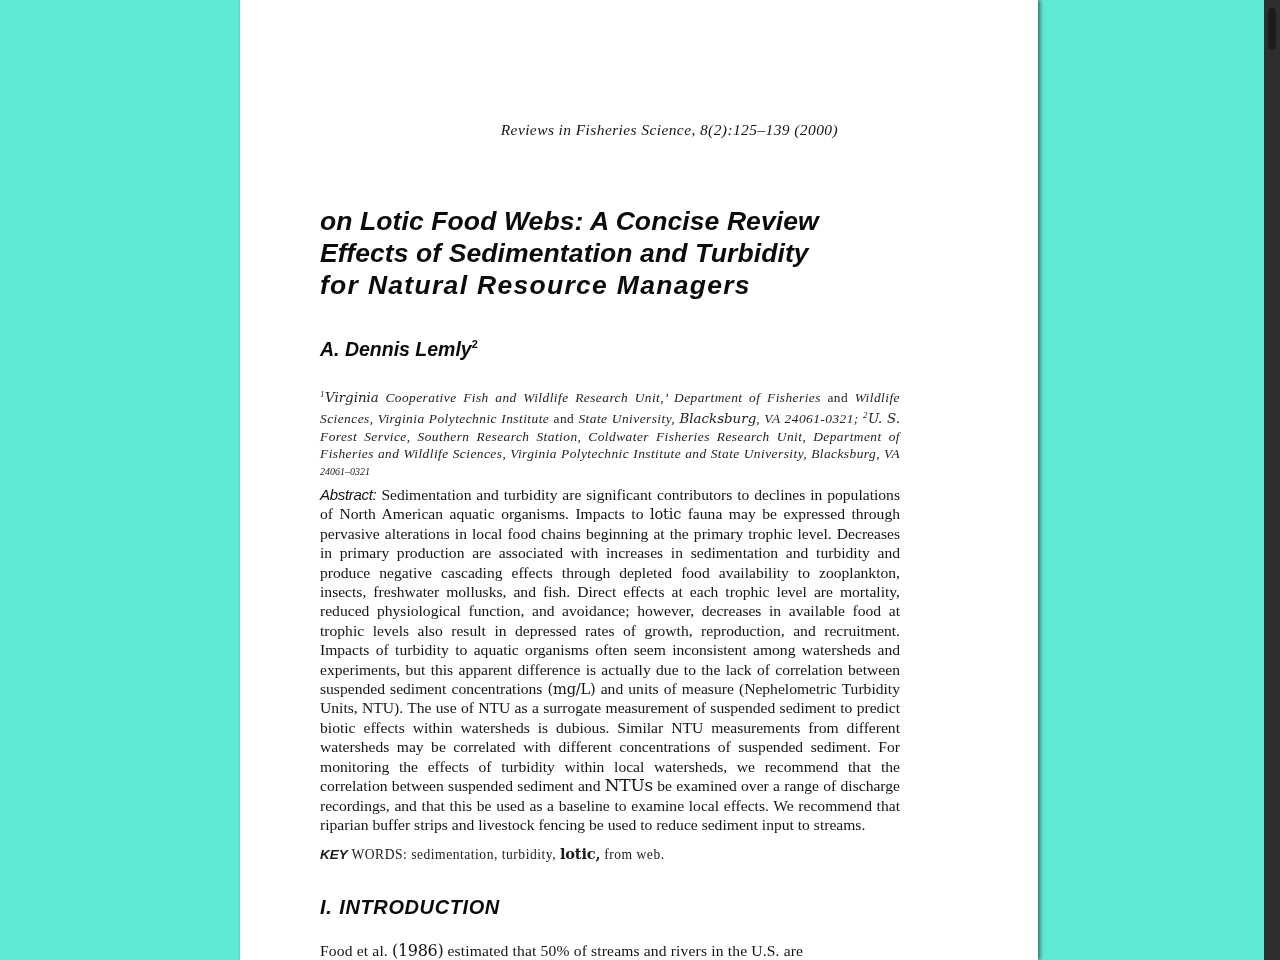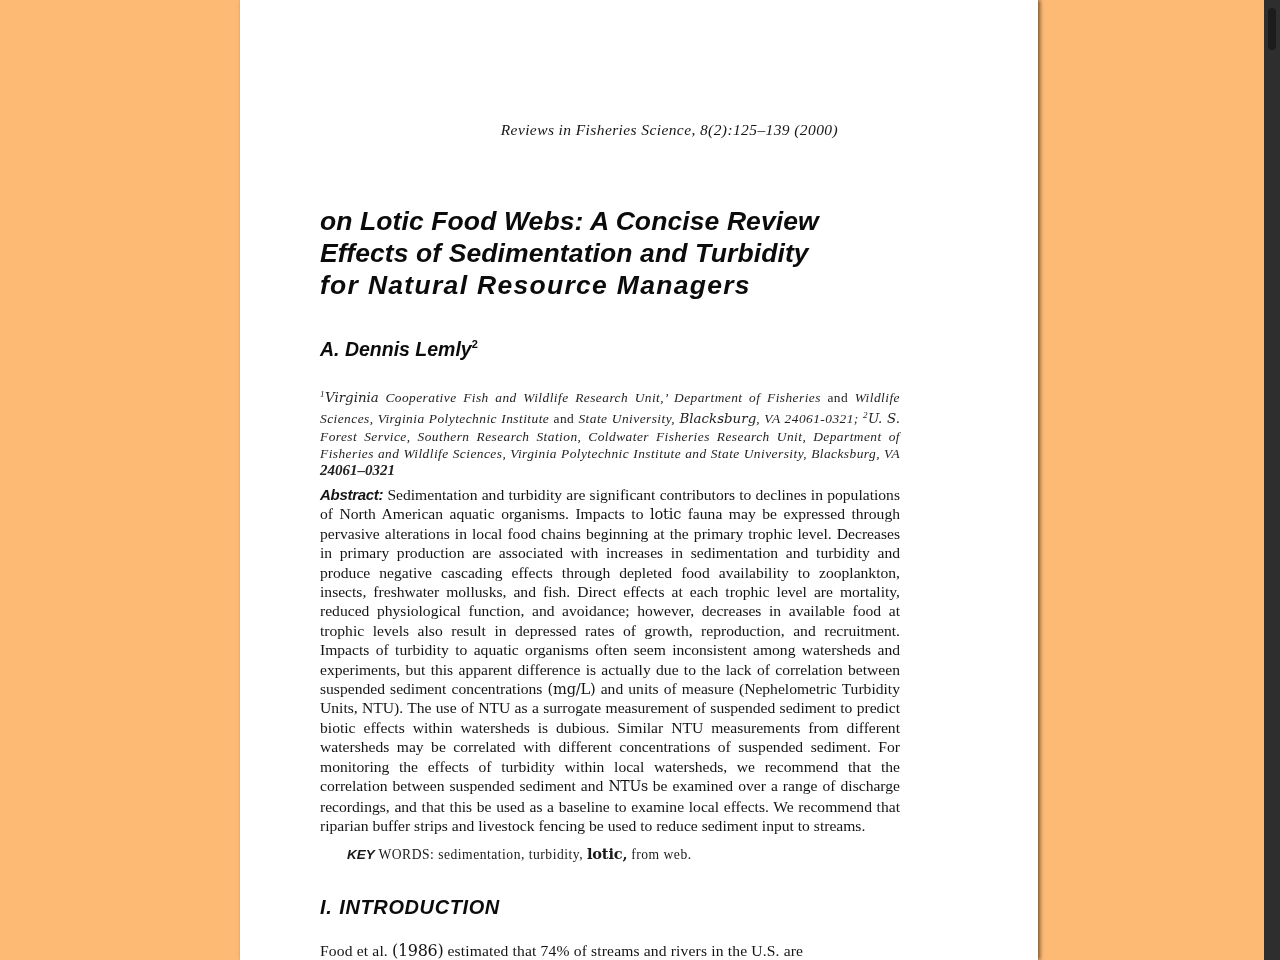--- a/index.html
+++ b/index.html
@@ -12,21 +12,21 @@
 
   body {
     background: #2e2e2e;
     font-family: "Liberation Serif", serif;
   }
 
   #viewer {
     position: relative;
     width: 1280px;
     height: 960px;
-    background: #fdba74;
+    background: #5eead4;
   }
 
   
   #scrollbar-track {
     position: absolute;
     top: 0;
     right: 0;
     width: 16px;
     height: 960px;
     background: #2e2e2e;
@@ -110,51 +110,51 @@
     font-family: "Liberation Serif", serif;
     font-style: italic;
     font-size: 13.4px;
     line-height: 17.3px;
     color: #222;
     letter-spacing: 0.45px;
     text-align: justify;
   }
   .affil sup { font-size: 9px; vertical-align: super; }
   .affil .ink-heavy { font-family: "DejaVu Serif", serif; font-style: italic; letter-spacing: 0px; }
-  .affil .ink-big { font-size: 15px; letter-spacing: 0px; font-family: "Liberation Serif", serif; font-weight: bold; }
+  .affil .ink-big { font-size: 10px; letter-spacing: 0px; font-family: "Liberation Serif", serif; }
   .affil .roman { font-style: normal; font-family: "Liberation Serif", serif; }
 
   
   .abstract {
     position: absolute;
     left: 80px;
     top: 485px;
     width: 580px;
     font-family: "Liberation Serif", serif;
     font-size: 15.6px;
     line-height: 19.4px;
     color: #141414;
     text-align: justify;
     text-justify: inter-word;
   }
   .abstract-label {
     font-family: "Liberation Sans", sans-serif;
-    font-weight: bold;
+    font-weight: normal;
     font-style: italic;
     font-size: 15px;
     letter-spacing: -0.3px;
   }
   .abstract .ink-heavy {
     font-family: "DejaVu Serif", serif;
     font-size: 14.6px;
     letter-spacing: -0.2px;
   }
   .abstract .ink-big {
     font-family: "DejaVu Serif", serif;
-    font-size: 14px;
+    font-size: 17px;
     letter-spacing: -0.3px;
   }
 
   
   .keywords {
     position: absolute;
     left: 80px;
     top: 845px;
     width: 580px;
     font-family: "Liberation Serif", serif;
@@ -162,21 +162,20 @@
     line-height: 18px;
     color: #1a1a1a;
     letter-spacing: 0.5px;
   }
   .kw-label {
     font-family: "Liberation Sans", sans-serif;
     font-weight: bold;
     font-style: italic;
     font-size: 13.5px;
     letter-spacing: 0px;
-    margin-left: 27px;
   }
   .keywords .ink-heavy {
     font-family: "DejaVu Serif", serif;
     font-size: 14.6px;
     letter-spacing: -0.2px;
     font-weight: bold;
   }
 
   
   .section-heading {
@@ -233,21 +232,21 @@
     </div>
 
     <div class="affil"><sup>1</sup><span class="ink-heavy">Virginia</span><span> Cooperative Fish and Wildlife Research Unit,’ Department of Fisheries </span><span class="roman">and</span><span> Wildlife Sciences, Virginia Polytechnic Institute </span><span class="roman">and</span><span> State University, </span><span class="ink-heavy">Blacksburg</span><span>, VA 24061-0321; </span><sup>2</sup><span class="ink-heavy">U. S.</span><span> Forest Service, Southern Research Station, Coldwater Fisheries Research Unit, Department of Fisheries and Wildlife Sciences, Virginia Polytechnic Institute and State University, Blacksburg, VA </span><span class="ink-big">24061–0321</span></div>
 
     <div class="abstract"><span class="abstract-label">Abstract:</span><span> Sedimentation and turbidity are significant contributors to declines in populations of North American aquatic organisms. Impacts to </span><span class="ink-heavy">lotic</span><span> fauna may be expressed through pervasive alterations in local food chains beginning at the primary trophic level. Decreases in primary production are associated with increases in sedimentation and turbidity and produce negative cascading effects through depleted food availability to zooplankton, insects, freshwater mollusks, and fish. Direct effects at each trophic level are mortality, reduced physiological function, and avoidance; however, decreases in available food at trophic levels also result in depressed rates of growth, reproduction, and recruitment. Impacts of turbidity to aquatic organisms often seem inconsistent among watersheds and experiments, but this apparent difference is actually due to the lack of correlation between suspended sediment concentrations </span><span class="ink-heavy">(mg/L)</span><span> and units of measure (Nephelometric Turbidity Units, NTU). The use of NTU as a surrogate measurement of suspended sediment to predict biotic effects within watersheds is dubious. Similar NTU measurements from different watersheds may be correlated with different concentrations of suspended sediment. For monitoring the effects of turbidity within local watersheds, we recommend that the correlation between suspended sediment and </span><span class="ink-big">NTUs</span><span> be examined over a range of discharge recordings, and that this be used as a baseline to examine local effects. We recommend that riparian buffer strips and livestock fencing be used to reduce sediment input to streams.</span></div>
 
     <div class="keywords"><span class="kw-label">KEY</span><span> WORDS: </span><span> sedimentation,  turbidity,  </span><span class="ink-heavy">lotic,</span><span>  from  web.</span></div>
 
     <h2 class="section-heading"><span class="sec-num">I.</span><span>INTRODUCTION</span></h2>
 
-    <div class="body-line"><span>Food et al. </span><span class="ink-big">(1986)</span><span> estimated that 74% of streams and rivers in the U.S. are</span></div>
+    <div class="body-line"><span>Food et al. </span><span class="ink-big">(1986)</span><span> estimated that 50% of streams and rivers in the U.S. are</span></div>
 
   </div>
 
   <div id="scrollbar-track">
     <div id="scrollbar-thumb"></div>
   </div>
 
 </div>
 
 </body></html>

